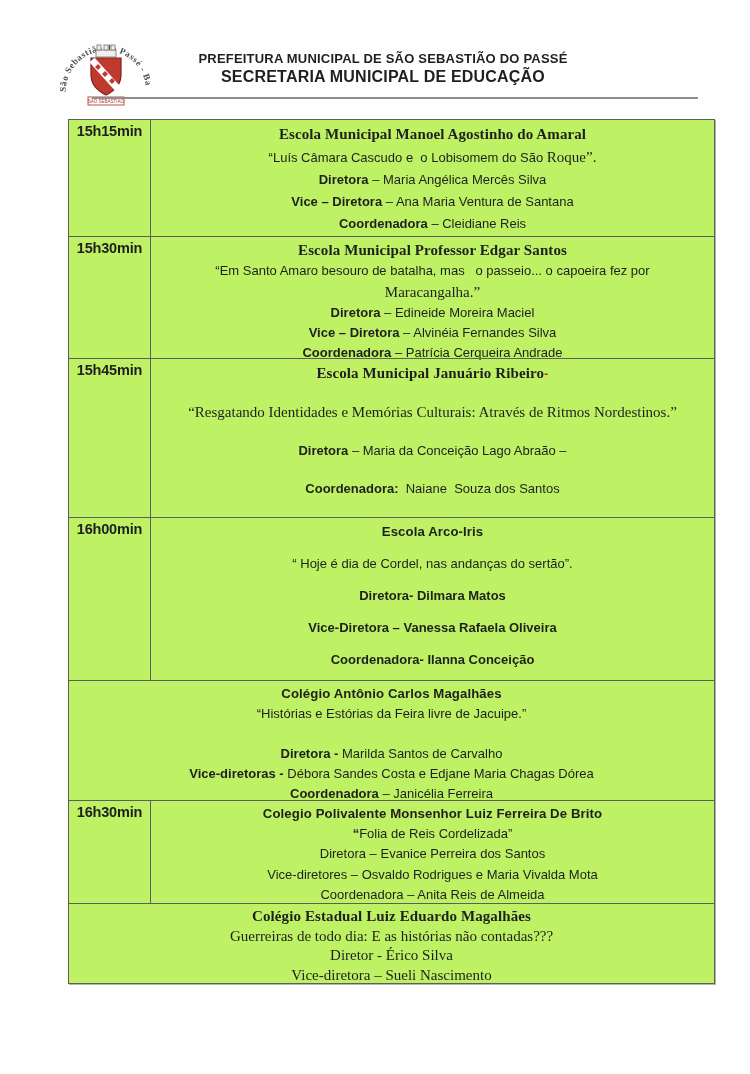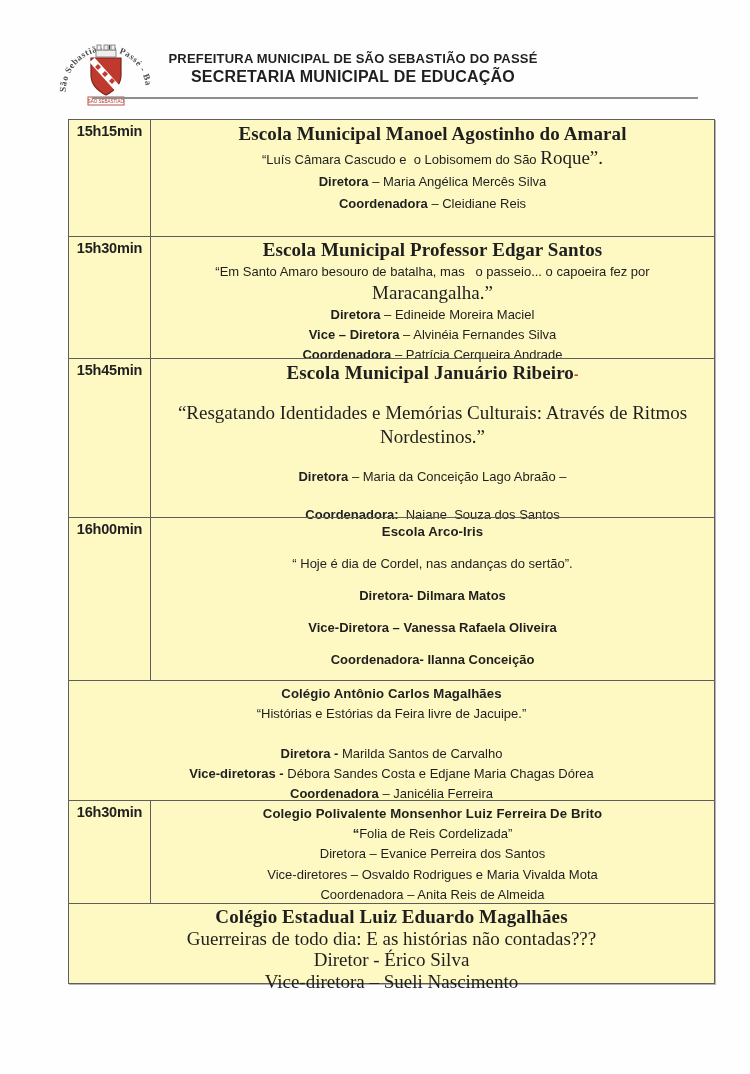--- a/index.html
+++ b/index.html
@@ -2,41 +2,41 @@
 <html><head>
 <meta charset="utf-8">
 <style>
   * { margin:0; padding:0; box-sizing:border-box; }
   html,body { background:#e9e9e9; }
   .page {
     position:relative; width:750px; height:1074px; background:#fefefe;
     font-family:"Liberation Sans", sans-serif; color:#1f1f1f; overflow:hidden;
   }
   
-  .hdr-text { position:absolute; left:78px; top:51px; width:550px; text-align:center; }
+  .hdr-text { position:absolute; left:108px; top:51px; width:550px; text-align:center; }
   .hdr-line1 { font-size:13px; font-weight:bold; letter-spacing:.2px; }
   .hdr-line2 { font-size:16px; font-weight:bold; margin-top:2px; letter-spacing:.2px; }
   .hdr-rule { position:absolute; left:92px; top:97px; width:606px; height:2px; background:#8e8e8e; }
   .logo { position:absolute; left:58px; top:20px; width:96px; height:88px; }
   
   .sched {
     position:absolute; left:68px; top:119px; width:647px;
     border:1px solid #5e5e5e; box-shadow:1px 1px 0 #b4b4b4;
-    display:flex; flex-direction:column; background:#fef9c3;
+    display:flex; flex-direction:column; background:#bef264;
   }
   .trow { display:flex; }
   .trow + .trow { border-top:1px solid #5e5e5e;justify-content:space-between; }
   .tcell.time {
     width:82px; border-right:1px solid #5e5e5e; padding-top:3px;
     text-align:center; font-weight:bold; font-size:14.5px; letter-spacing:-.2px;
   }
   .tcell.content { flex:1; text-align:center; padding:3px 6px 0 6px; }
   .line { white-space:pre-wrap; font-size:13px; }
   .line .b { font-weight:bold; }
-  .line .serif, .title .serif { font-family:"Liberation Serif", serif; font-size:19px; }
+  .line .serif, .title .serif { font-family:"Liberation Serif", serif; font-size:15px; }
   .title { font-size:13.2px; letter-spacing:.1px; }
   
   .trow:nth-child(1) { height:116px; } .trow:nth-child(1) .line { line-height:22px; }
   .trow:nth-child(2) { height:122px; } .trow:nth-child(2) .line { line-height:20.3px; }
   .trow:nth-child(3) { height:159px; } .trow:nth-child(3) .line { line-height:22px; margin-bottom:16px; }
   .trow:nth-child(4) { height:163px; } .trow:nth-child(4) .line { line-height:21px; margin-bottom:11px; }
   .trow:nth-child(5) { height:120px; } .trow:nth-child(5) .line { line-height:20px; }
   .trow:nth-child(6) { height:103px; } .trow:nth-child(6) .line { line-height:20.2px; }
   .trow:nth-child(7) { height:80px;  } .trow:nth-child(7) .line { line-height:19.5px; }
 </style>
@@ -80,20 +80,21 @@
   </div>
   <div class="hdr-rule"></div>
 
   <div class="sched">
       <div class="trow">
         <div class="tcell time">15h15min</div>
         <div class="tcell content">
           <div class="line title"><span class="b serif">Escola Municipal Manoel Agostinho do Amaral</span></div>
           <div class="line"><span>“Luís Câmara Cascudo e  o Lobisomem do São </span><span class="serif">Roque”.</span></div>
           <div class="line"><span class="b">Diretora</span><span> – Maria Angélica Mercês Silva</span></div>
+          <div class="line"><span class="b">Vice – Diretora</span><span> – Ana Maria Ventura de Santana</span></div>
           <div class="line"><span class="b">Coordenadora</span><span> – Cleidiane Reis</span></div>
         </div>
       </div>
       <div class="trow">
         <div class="tcell time">15h30min</div>
         <div class="tcell content">
           <div class="line title"><span class="b serif">Escola Municipal Professor Edgar Santos</span></div>
           <div class="line"><span>“Em Santo Amaro besouro de batalha, mas   o passeio... o capoeira fez por</span></div>
           <div class="line"><span class="serif">Maracangalha.”</span></div>
           <div class="line"><span class="b">Diretora</span><span> – Edineide Moreira Maciel</span></div>

